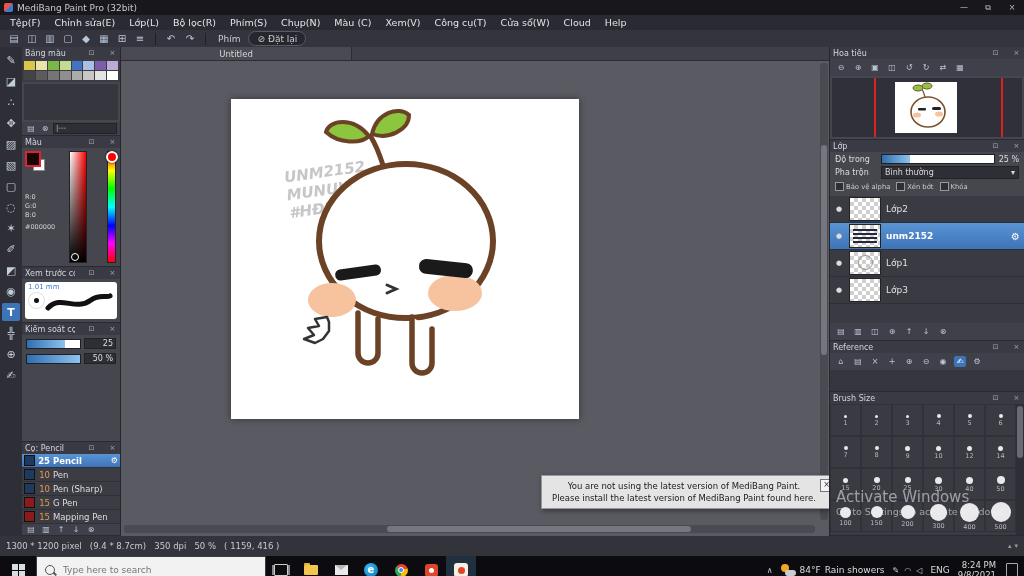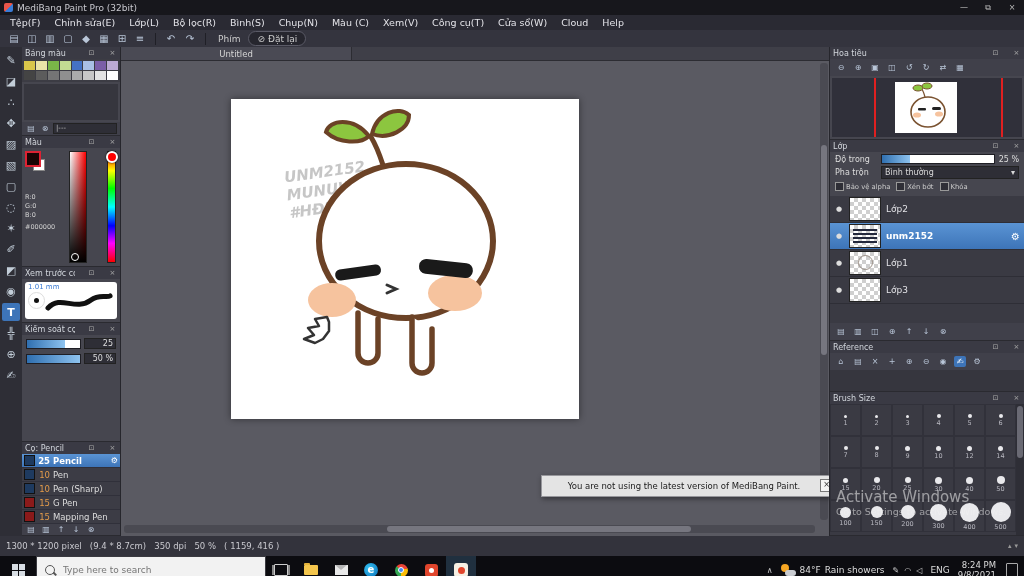--- a/index.html
+++ b/index.html
@@ -169,21 +169,21 @@
       <span class="wbtn">⧉</span>
       <span class="wbtn close">×</span>
     </div>
   </div>
 
   <div class="menubar">
       <div class="mitem">Tệp(F)</div>
       <div class="mitem">Chỉnh sửa(E)</div>
       <div class="mitem">Lớp(L)</div>
       <div class="mitem">Bộ lọc(R)</div>
-      <div class="mitem">Bình(S)</div>
+      <div class="mitem">Phím(S)</div>
       <div class="mitem">Chụp(N)</div>
       <div class="mitem">Màu (C)</div>
       <div class="mitem">Xem(V)</div>
       <div class="mitem">Công cụ(T)</div>
       <div class="mitem">Cửa sổ(W)</div>
       <div class="mitem">Cloud</div>
       <div class="mitem">Help</div>
     </div>
 
   <div class="maintoolbar">
@@ -410,20 +410,21 @@
 
       <div class="vscroll">
           <span class="vthumb"></span>
         </div>
       <div class="hscroll">
           <span class="hthumb"></span>
         </div>
 
       <div class="dialog">
         <div>You are not using the latest version of MediBang Paint.</div>
+        <div>Please install the latest version of MediBang Paint found here.</div>
         <span class="dlg-close">×</span>
       </div>
     </div>
 
     <div class="rightcol">
 
       <div class="panel" style="height:92px">
         <div class="phead">
           <span class="ptitle">Hoa tiêu</span>
           <span class="pic">⊡</span>

